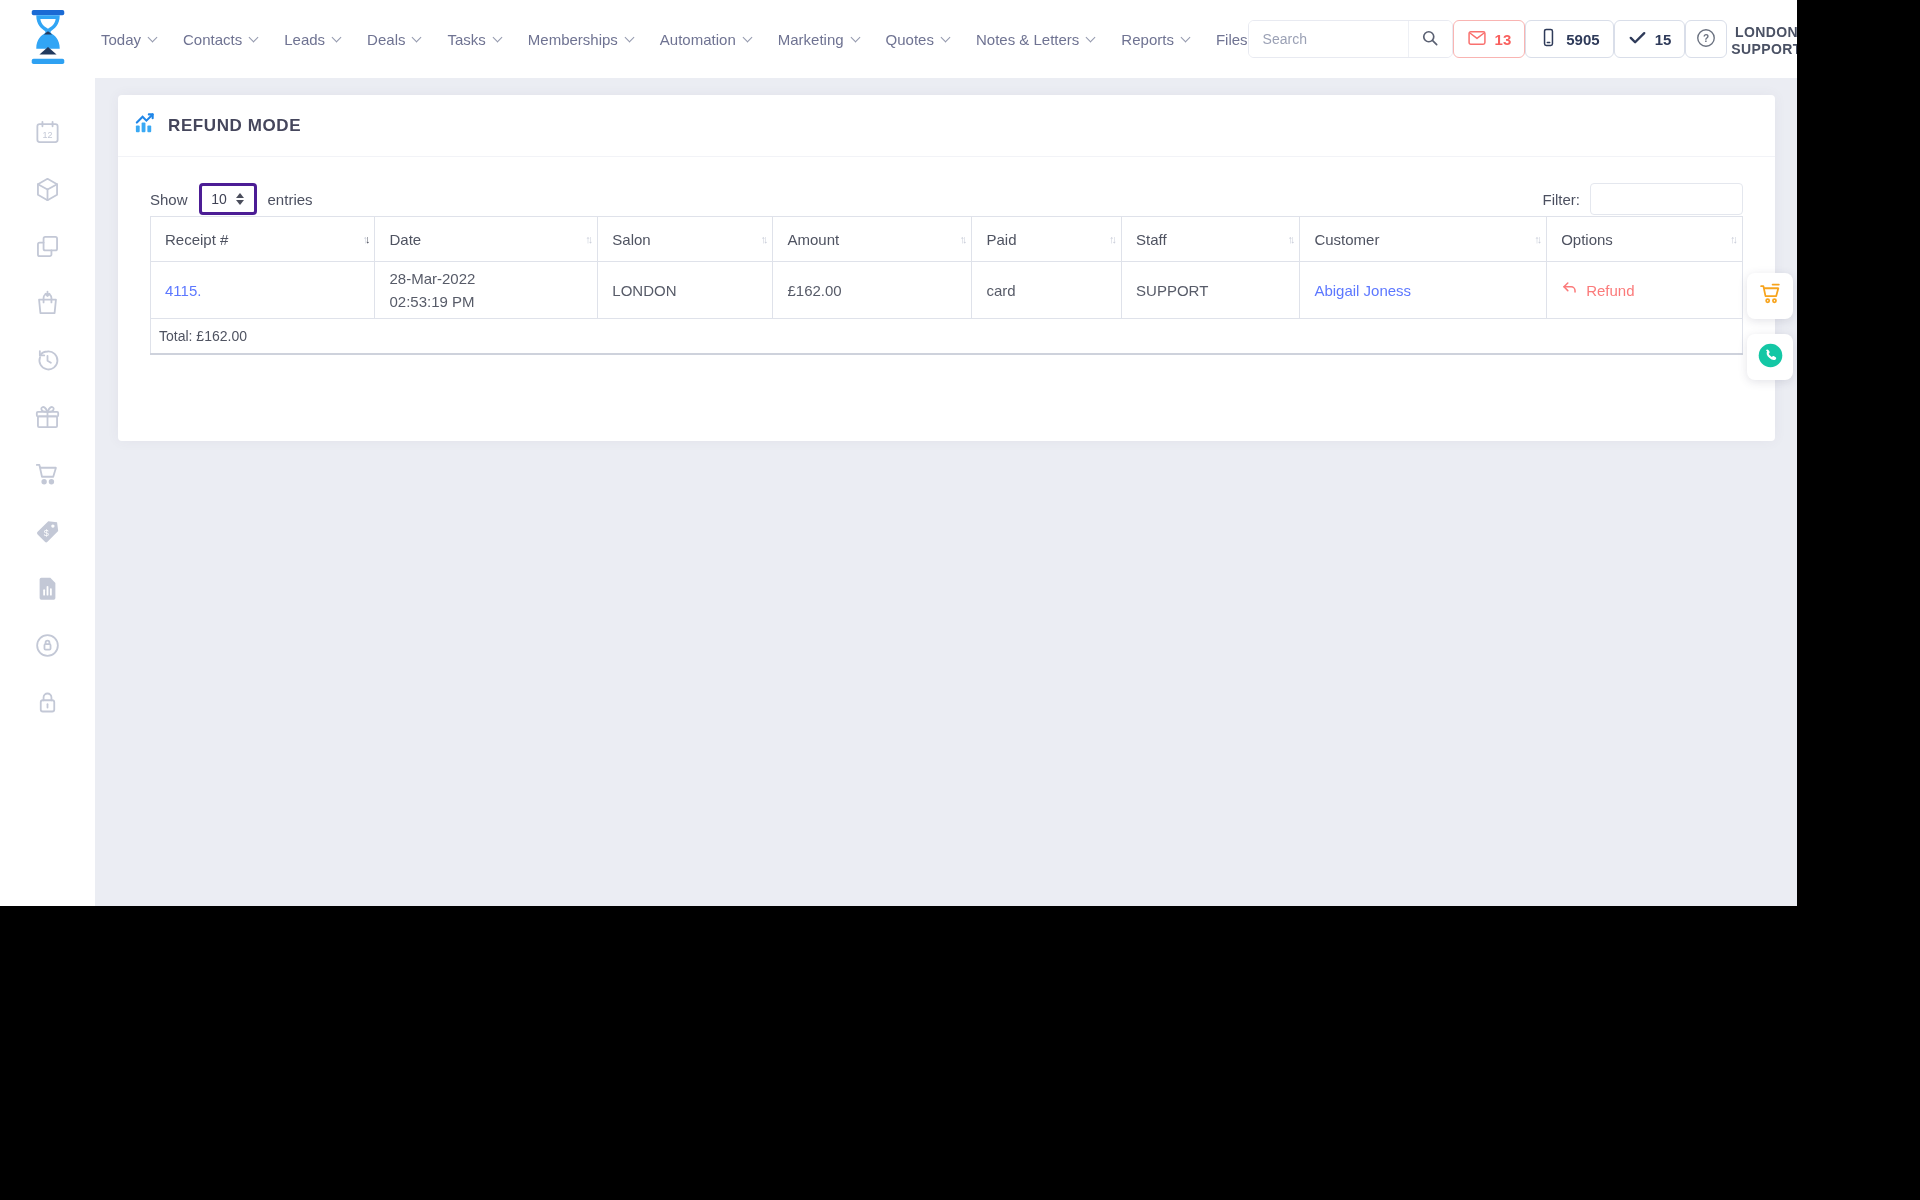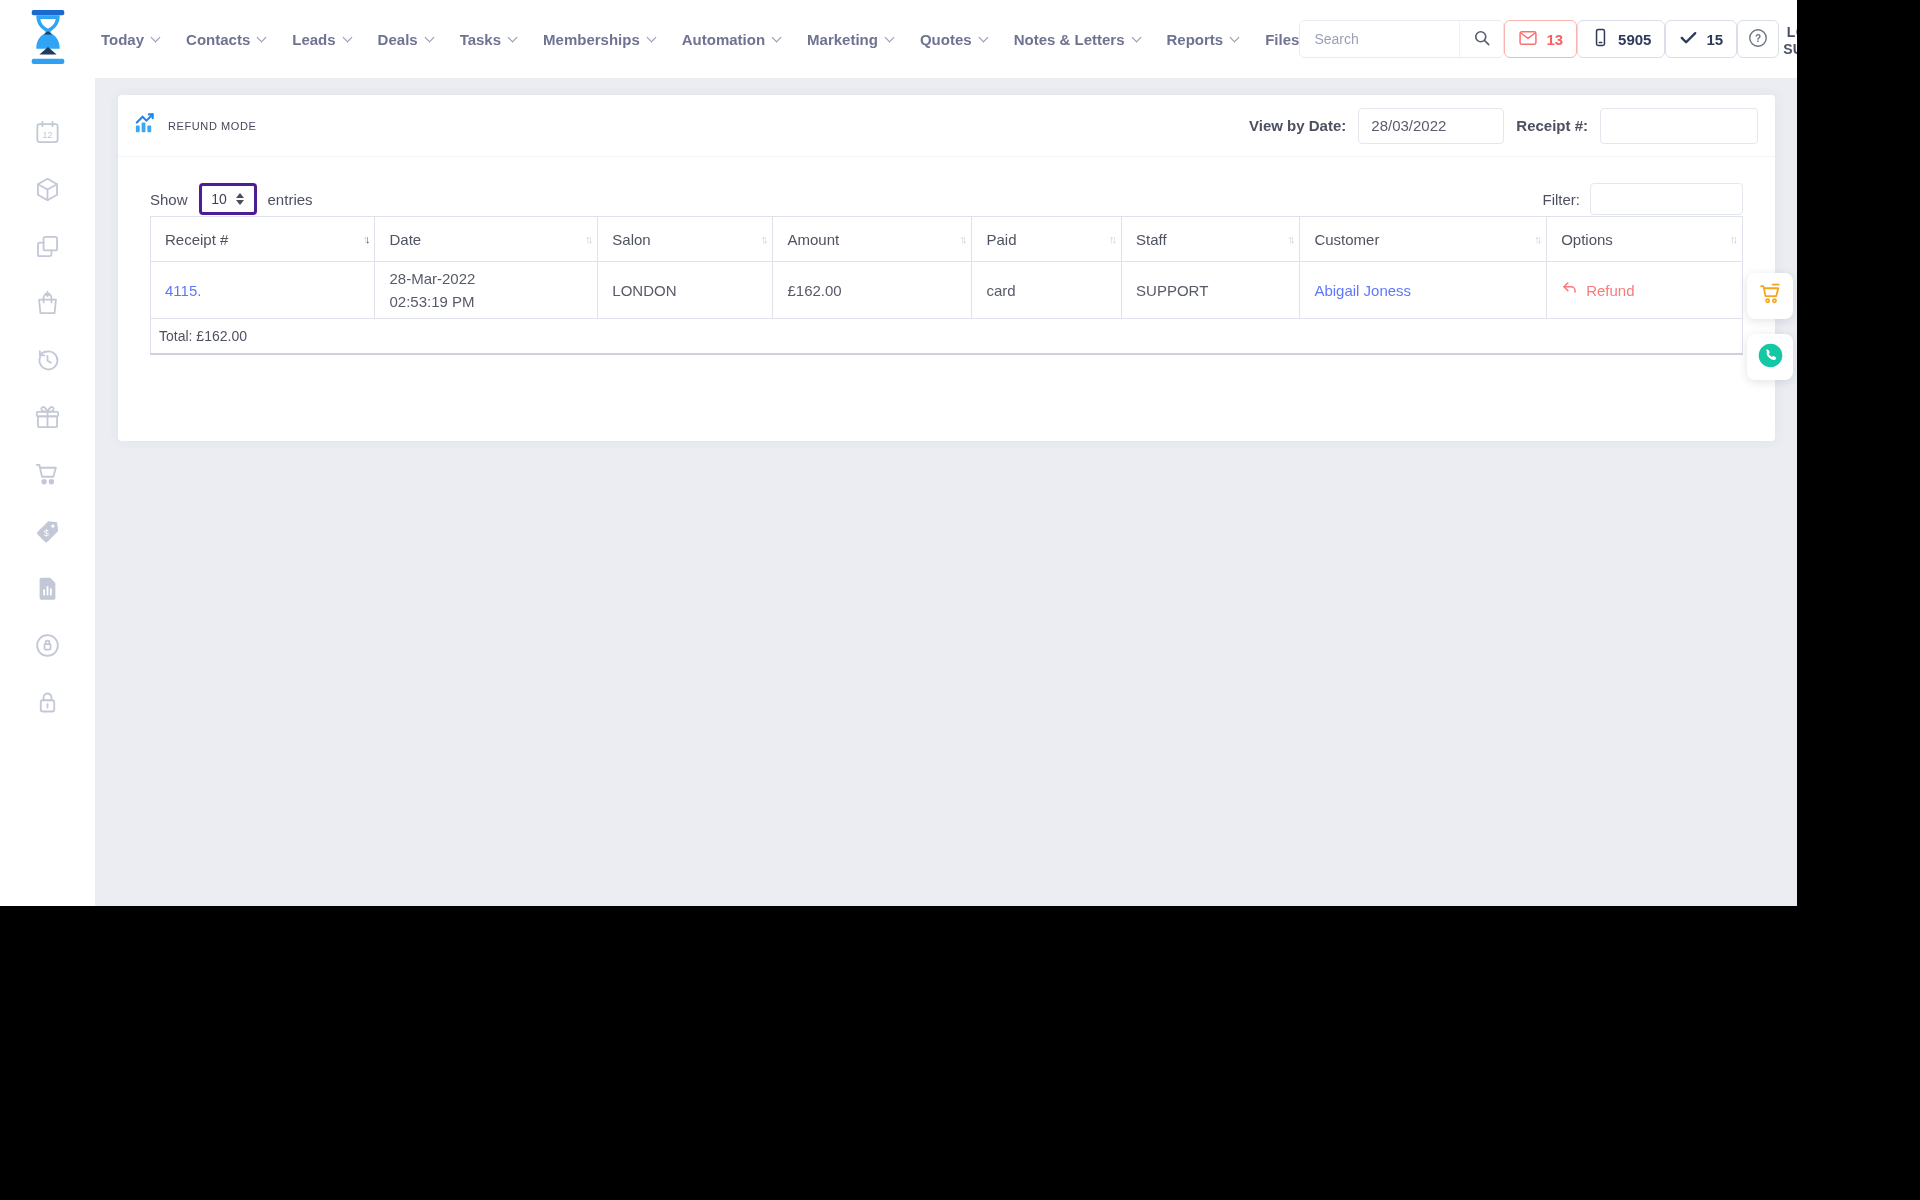--- a/index.html
+++ b/index.html
@@ -6,21 +6,21 @@
   body {
     width: 1920px; height: 1200px; background: #000;
     font-family: "Liberation Sans", sans-serif; position: relative; overflow: hidden;
   }
   .app { position: absolute; left: 0; top: 0; width: 1797px; height: 906px; background: #ebedf3; overflow: hidden; }
 
   
   .topbar { position: absolute; left: 0; top: 0; width: 100%; height: 78px; background: #fff; display: flex; align-items: center; z-index: 6; }
   .logo-wrap { width: 95px; flex: 0 0 95px; display: flex; justify-content: center; align-items: center; cursor: pointer; }
   .mainnav { display: flex; align-items: center; gap: 27px; margin-left: 6px; white-space: nowrap; }
-  .nav-item { display: flex; align-items: center; gap: 8px; color: #6f7392; font-size: 15px; font-weight: 700; cursor: pointer; }
+  .nav-item { display: flex; align-items: center; gap: 8px; color: #6f7392; font-size: 15px; font-weight: 400; cursor: pointer; }
   .caret { width: 7px; height: 7px; border-right: 1.7px solid #9398ad; border-bottom: 1.7px solid #9398ad; transform: rotate(45deg); margin-top: -4px; }
   .topbar-right { margin-left: auto; display: flex; align-items: flex-end; padding-right: 16px; }
   .search { display: flex; align-items: stretch; border: 1px solid #e8eaf1; border-radius: 6px; height: 38px; width: 205px; background: #fff; overflow: hidden; }
   .search input { border: none; outline: none; flex: 1; min-width: 0; padding: 0 14px; font-size: 14px; color: #595d6e; font-family: "Liberation Sans", sans-serif; }
   .search input::placeholder { color: #9ba1b5; }
   .search-btn { width: 44px; border: none; border-left: 1px solid #eef0f5; background: #fff; display: flex; align-items: center; justify-content: center; cursor: pointer; }
   .tbadge { display: flex; align-items: center; gap: 8px; height: 38px; padding: 0 13px; border: 1px solid #d9dee9; border-radius: 6px; font-size: 15px; font-weight: 700; color: #2e3a59; background: #fff; cursor: pointer; }
   .tbadge.mail { border-color: #f9b4b2; color: #f9605e; }
   .tbadge.help { width: 42px; justify-content: center; padding: 0; }
   .userbox { display: flex; align-items: center; gap: 10px; cursor: pointer; margin-left: 4px; }
@@ -28,21 +28,21 @@
 
   
   .sidebar { position: absolute; left: 0; top: 78px; width: 95px; height: 828px; background: #fff; display: flex; flex-direction: column; align-items: center; padding-top: 42px; gap: 28px; z-index: 5; }
   .side-item { width: 29px; height: 29px; display: flex; align-items: center; justify-content: center; cursor: pointer; color: #c3c8d6; }
 
   
   .main { position: absolute; left: 95px; top: 78px; width: 1702px; height: 828px; background: #ebedf3; }
   .card { position: absolute; left: 23px; top: 17px; width: 1657px; min-height: 346px; background: #fff; border-radius: 4px; box-shadow: 0 0 13px rgba(82,63,105,.06); }
   .card-header { height: 62px; display: flex; align-items: center; padding: 0 21px 0 15px; border-bottom: 1px solid #f2f3f7; }
   .title-wrap { display: flex; align-items: center; gap: 12px; }
-  .page-title { font-size: 11px; font-weight: 400; color: #45465c; letter-spacing: .6px; }
+  .page-title { font-size: 17px; font-weight: 700; color: #45465c; letter-spacing: .6px; }
   .header-controls { margin-left: auto; display: flex; align-items: center; gap: 12px; }
   .hc-label { font-size: 15px; font-weight: 600; color: #4c5060; }
   .hc-input { height: 36px; border: 1px solid #e4e7ee; border-radius: 4px; font-size: 15px; color: #595d6e; padding: 0 12px; width: 146px; outline: none; font-family: "Liberation Sans", sans-serif; }
   .hc-input.receipt { width: 158px; margin-right: -4px; }
   .card-body { padding: 0 32px 24px 32px; }
   .table-controls { display: flex; align-items: center; justify-content: space-between; margin-top: 26px; }
   .show-entries { display: flex; align-items: center; gap: 11px; font-size: 15px; color: #4c5060; font-weight: 500; }
   .select-box { width: 58px; height: 32px; border: 3px solid #4c1d95; border-radius: 4px; display: flex; align-items: center; justify-content: center; gap: 9px; font-size: 14px; color: #3f4254; cursor: pointer; background: #fff; }
   .updown { display: flex; flex-direction: column; gap: 2px; }
   .updown i { display: block; width: 0; height: 0; border-left: 4px solid transparent; border-right: 4px solid transparent; }
@@ -291,26 +291,20 @@
               <g fill="#3aa9f4">
                 <rect x="3" y="14" width="4" height="7" rx="1"></rect>
                 <rect x="9" y="11" width="4" height="10" rx="1"></rect>
                 <rect x="15" y="14" width="4" height="7" rx="1"></rect>
               </g>
               <path d="M4 11l6-6 4 4 6.5-6.5" stroke="#1f86e8" stroke-width="2.2" fill="none" stroke-linecap="round"></path>
               <path d="M16.5 2.5h4v4" stroke="#1f86e8" stroke-width="2.2" fill="none" stroke-linecap="round" stroke-linejoin="round"></path>
             </svg>
           </span>
           <h1 class="page-title">REFUND MODE</h1>
-        </div>
-        <div class="header-controls">
-          <span class="hc-label">View by Date:</span>
-          <input class="hc-input" value="28/03/2022" style="">
-          <span class="hc-label">Receipt #:</span>
-          <input class="hc-input receipt" value="" style="">
         </div>
       </div>
 
       <div class="card-body">
         <div class="table-controls">
           <div class="show-entries">
             <span>Show</span>
             <span class="select-box">
               <span>10</span>
               <span class="updown">

